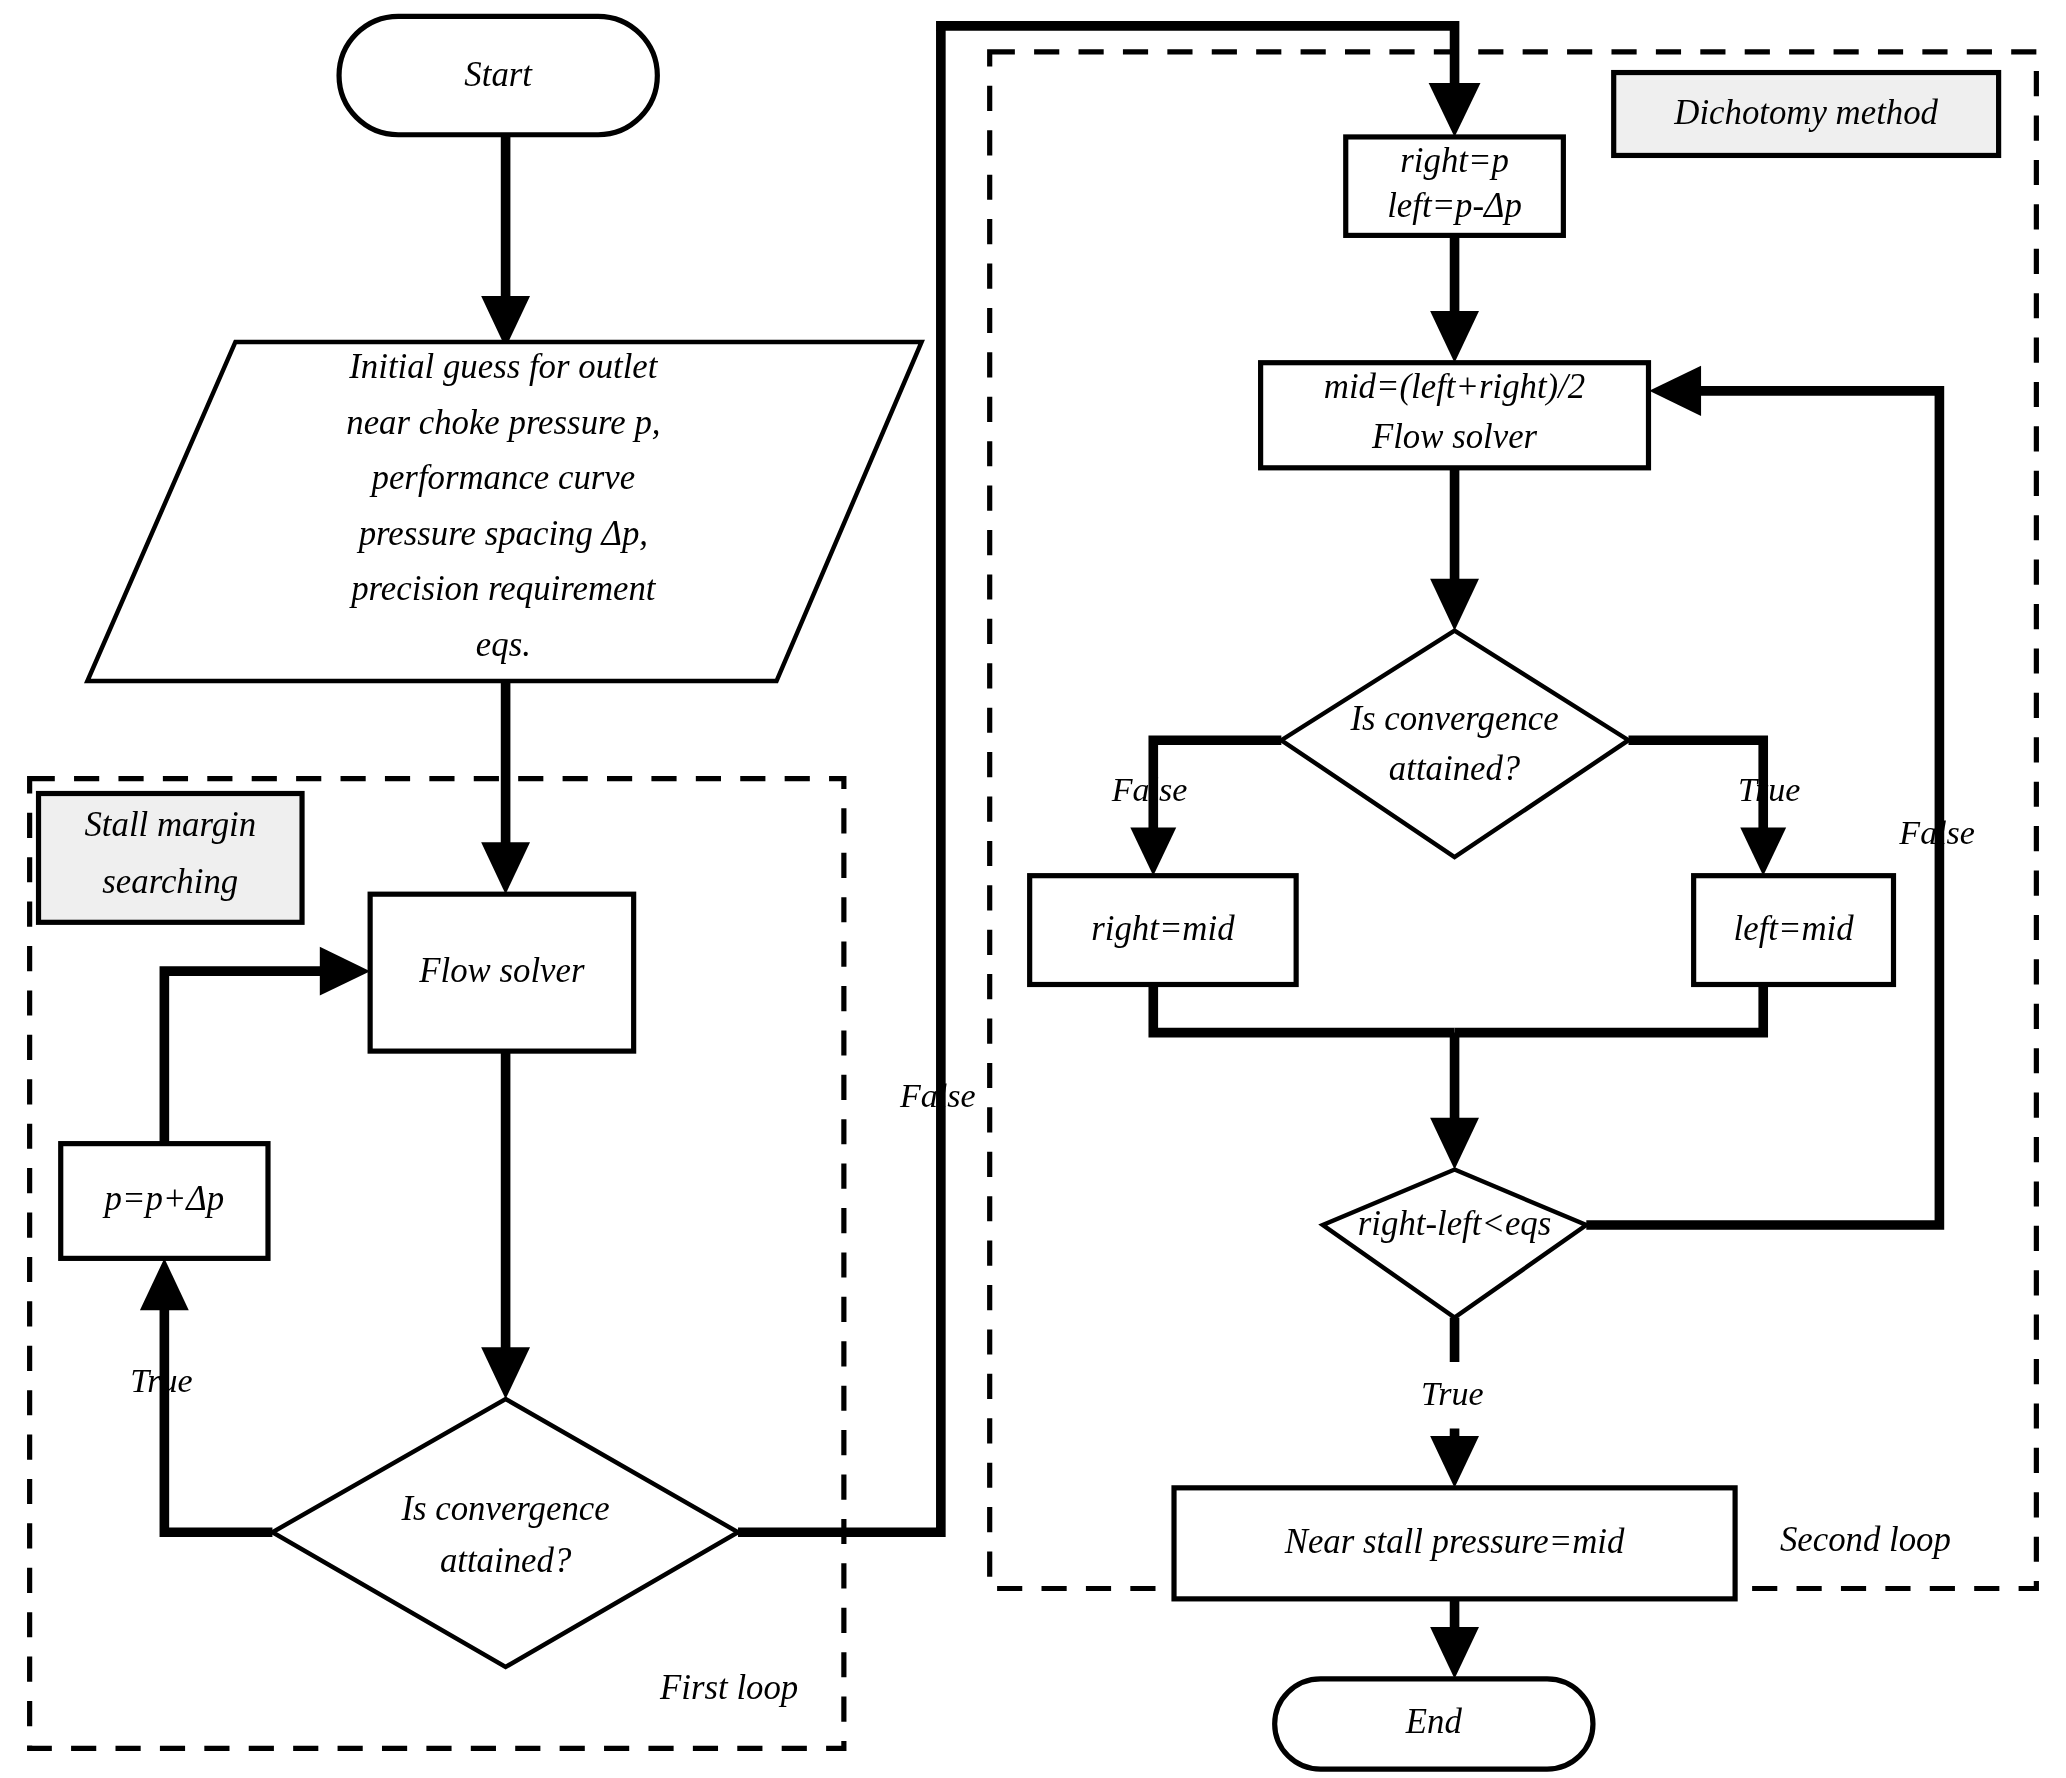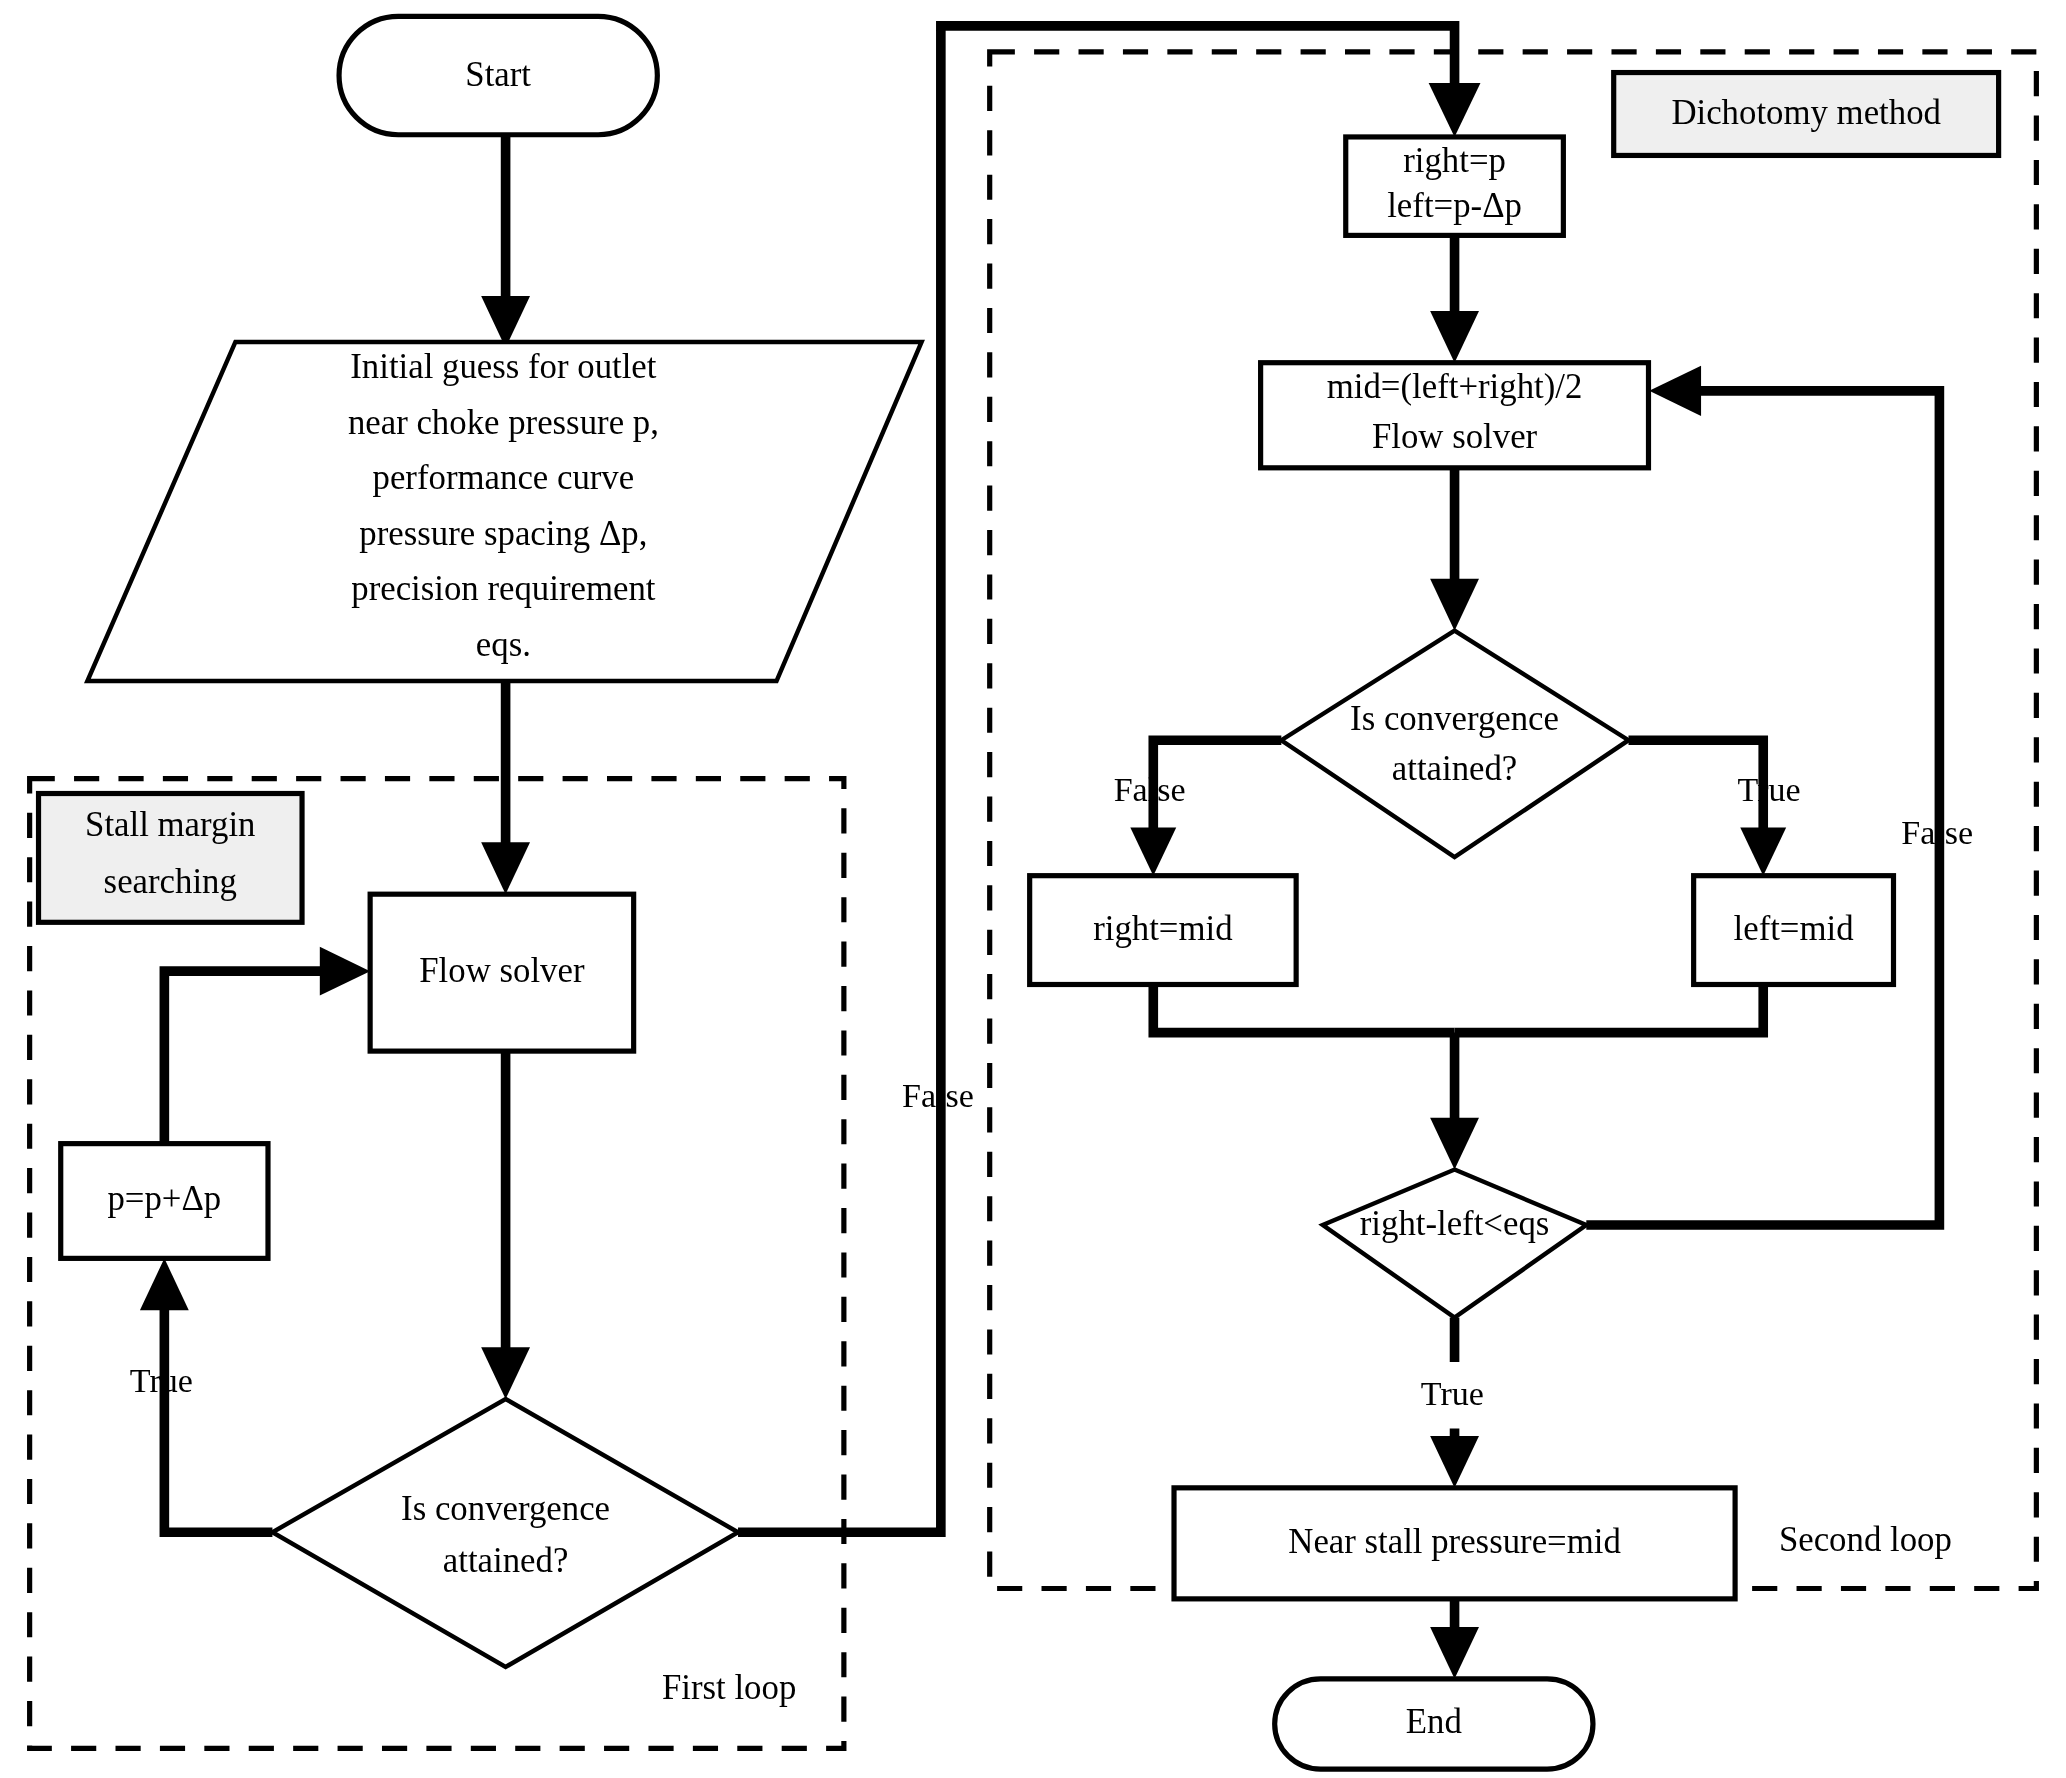--- a/index.html
+++ b/index.html
@@ -6,20 +6,21 @@
     margin: 0;
     padding: 0;
     background: #ffffff;
   }
   #stage {
     position: relative;
     width: 2066px;
     height: 1778px;
     background: #ffffff;
     font-family: "Liberation Serif", "DejaVu Serif", serif;
+    font-style: italic;
   }
   svg#flow {
     position: absolute;
     inset: 0;
     width: 2066px;
     height: 1778px;
   }
   .shape-stroke {
     fill: #ffffff;
     stroke: #000000;

